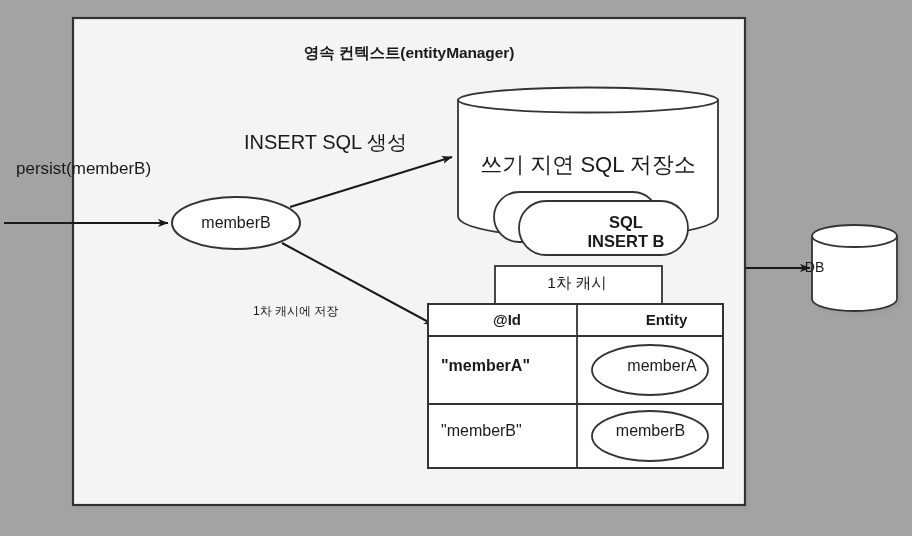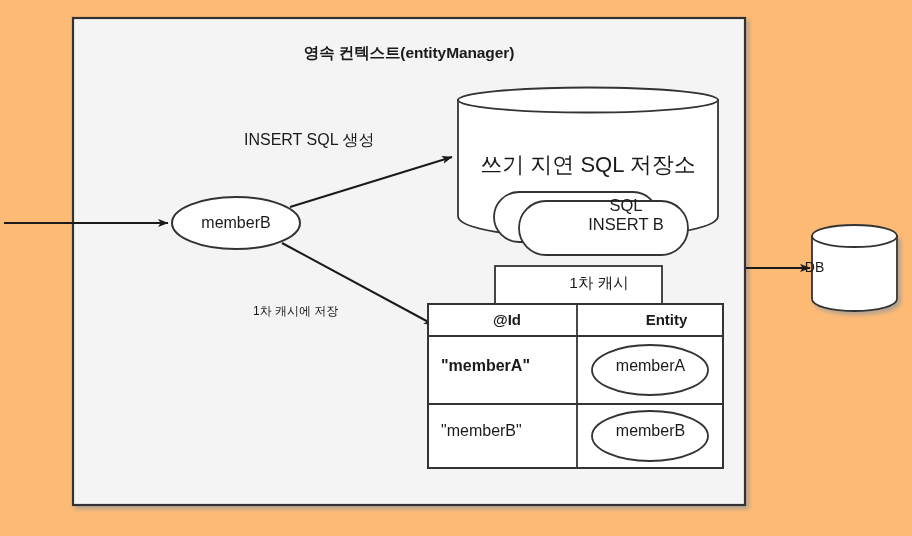--- a/index.html
+++ b/index.html
@@ -8,21 +8,21 @@
     padding: 0;
     background: #ffffff;
   }
   body {
     font-family: "Liberation Sans", "DejaVu Sans", sans-serif;
   }
   #canvas {
     position: relative;
     width: 912px;
     height: 536px;
-    background: #fdba74;
+    background: #a3a3a3;
     overflow: hidden;
   }
   #svg-layer {
     position: absolute;
     left: 0;
     top: 0;
     width: 912px;
     height: 536px;
   }
   .lbl {
@@ -44,44 +44,45 @@
     letter-spacing: -0.1px;
   }
   #persist-label {
     left: 16px;
     top: 159px;
     font-size: 17px;
   }
   #insert-sql-label {
     left: 244px;
     top: 131px;
-    font-size: 16px;
+    font-size: 20px;
   }
   #cache-store-label {
     left: 253px;
     top: 305px;
     font-size: 12px;
   }
   #store-title {
     left: 458px;
     top: 152px;
     width: 260px;
     font-size: 22px;
   }
   #sql-box-label {
     left: 533px;
-    top: 196px;
+    top: 213px;
     width: 186px;
     font-size: 16.5px;
+    font-weight: bold;
   }
   #sql-box-label .line2 {
     display: block;
   }
   #cache-header-label {
-    left: 515px;
+    left: 493px;
     top: 274px;
     width: 168px;
     font-size: 15.5px;
   }
   #col-id-label {
     left: 429px;
     top: 311px;
     width: 156px;
     font-size: 15px;
     font-weight: bold;
@@ -102,21 +103,21 @@
   }
   #row1-id {
     left: 441px;
     top: 422px;
     font-size: 16px;
     font-weight: normal;
   }
   #row0-entity-label {
     left: 578px;
     top: 357px;
-    width: 145px;
+    width: 168px;
     font-size: 16px;
   }
   #row1-entity-label {
     left: 578px;
     top: 422px;
     width: 145px;
     font-size: 16px;
   }
   #ellipse-memberB-label {
     left: 172px;
@@ -196,20 +197,21 @@
     </g>
 
     <g>
       <path d="M812,236 L812,299 C812,306 831,311 854.5,311 C878,311 897,306 897,299 L897,236 Z" fill="#ffffff" stroke="#333333" stroke-width="1.8" filter="url(#softshadow)"></path>
       <ellipse cx="854.5" cy="236" rx="42.5" ry="11" fill="#ffffff" stroke="#333333" stroke-width="1.8"></ellipse>
     </g>
   </svg>
 
   <div class="lbl lbl-center" id="ctx-title">영속 컨텍스트(entityManager)</div>
 
+  <div class="lbl" id="persist-label">persist(memberB)</div>
 
   <div class="lbl lbl-center" id="ellipse-memberB-label">memberB</div>
 
   <div class="lbl" id="insert-sql-label">INSERT SQL 생성</div>
 
   <div class="lbl" id="cache-store-label">1차 캐시에 저장</div>
 
   <div class="lbl lbl-center" id="store-title">쓰기 지연 SQL 저장소</div>
 
   <div class="lbl lbl-center" id="sql-box-label"><span>SQL</span><span class="line2">INSERT B</span></div>

